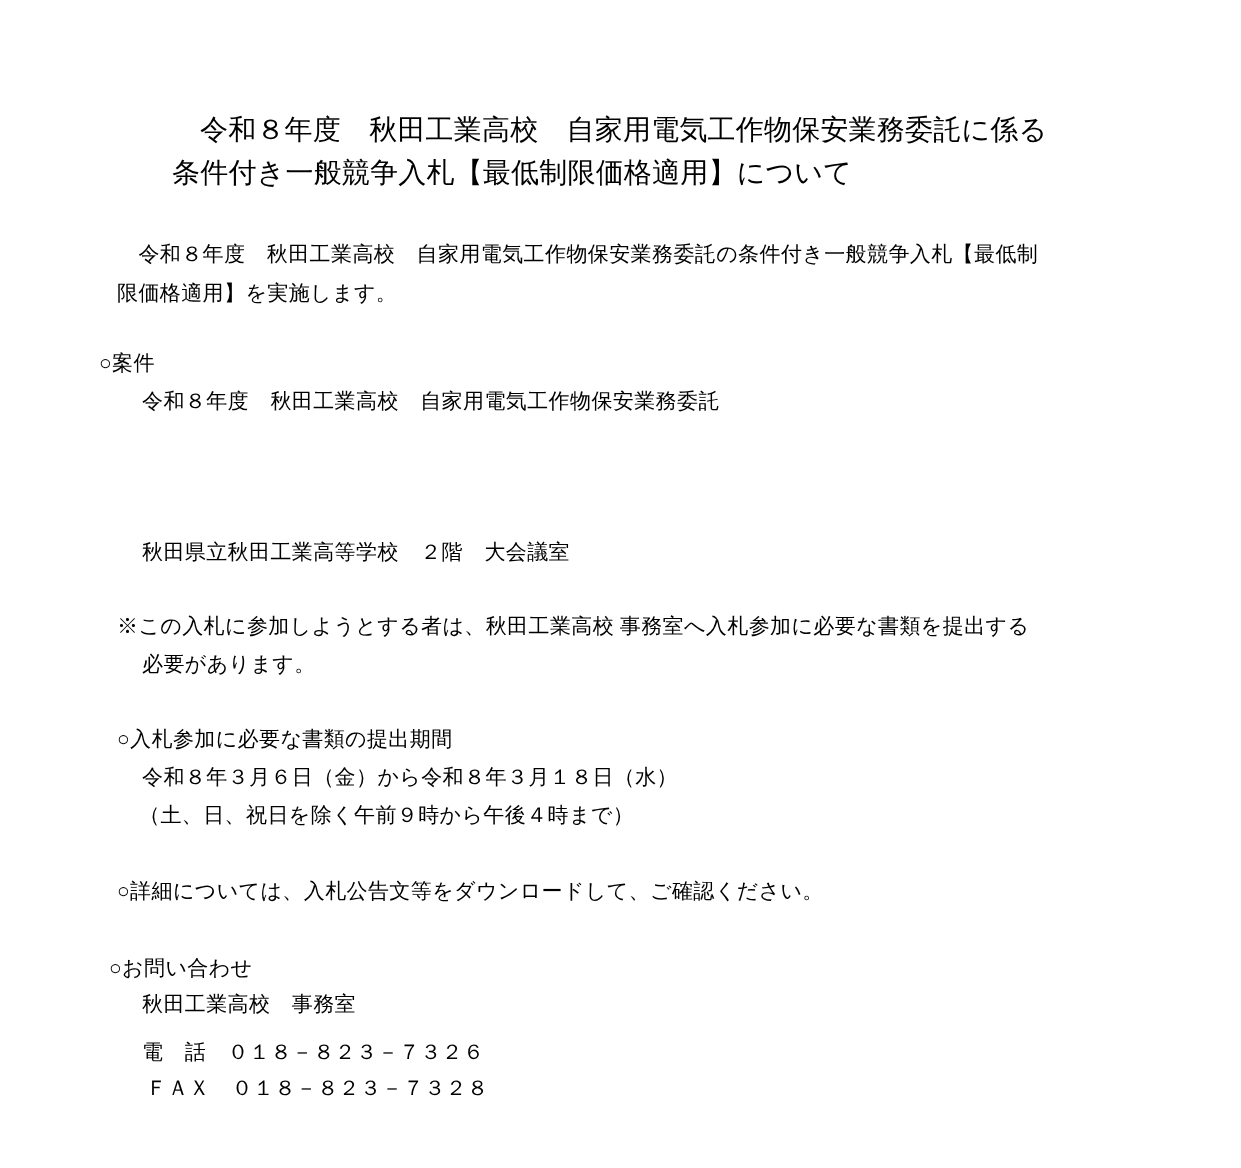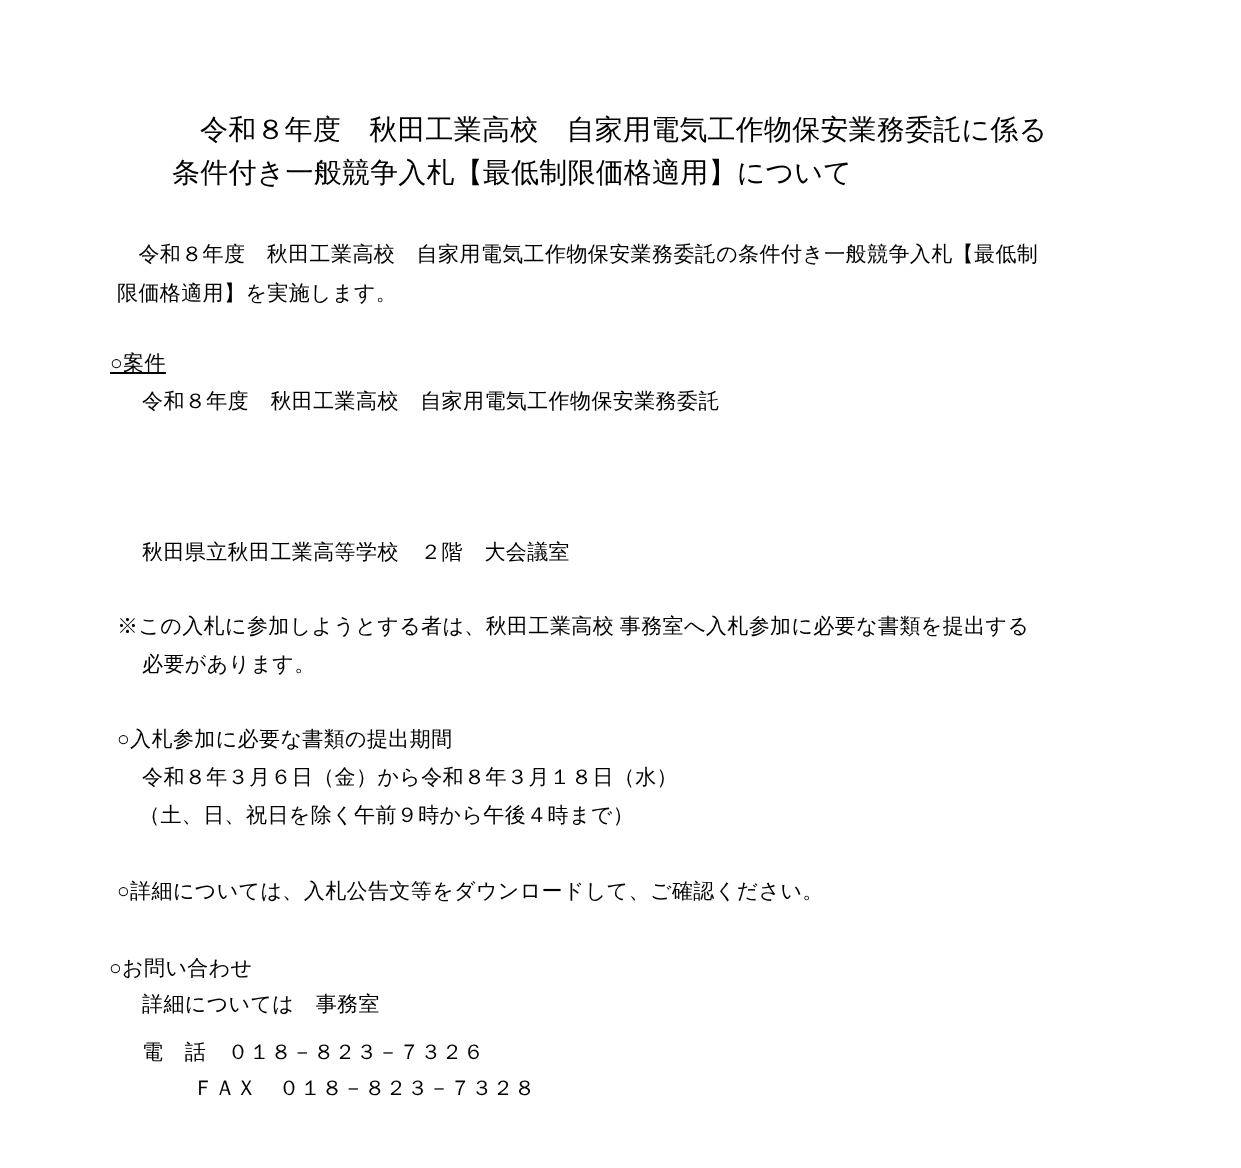--- a/index.html
+++ b/index.html
@@ -28,40 +28,40 @@
     font-size: 28px;
     letter-spacing: 0.2px;
   }
   
   .t1  { top: 113px; left: 200px; }
   .t2  { top: 156px; left: 172px; }
   
   .i1  { top: 242px; left: 117px; }
   .i2  { top: 281px; left: 117px; }
   
-  .s1h { top: 351px; left: 110px; text-decoration: underline; }
+  .s1h { top: 351px; left: 99px; }
   .s1b { top: 389px; left: 142px; }
   
   .s2h { top: 464px; left: 117px; }
   .s2a { top: 502px; left: 142px; }
   .s2b { top: 540px; left: 142px; }
   
   .n1  { top: 614px; left: 117px; }
   .n2  { top: 652px; left: 142px; }
   
   .s3h { top: 727px; left: 117px; }
   .s3a { top: 765px; left: 142px; text-align: right; }
   .s3b { top: 803px; left: 139px; }
   
   .s4  { top: 879px; left: 117px; }
   
   .s5h { top: 956px; left: 109px; }
   .s5a { top: 992px; left: 142px; }
   .s5b { top: 1032px; left: 142px; margin-top: 8px; }
-  .s5c { top: 1076px; left: 146px; margin-left: 47px; }
+  .s5c { top: 1076px; left: 146px; }
   
   .dl  { top: 1112px; left: 120px; }
 </style>
 </head>
 <body>
 
 <div class="page">
 
   <div class="line title-line t1">令和８年度　秋田工業高校　自家用電気工作物保安業務委託に係る</div>
   <div class="line title-line t2">条件付き一般競争入札【最低制限価格適用】について</div>
@@ -77,18 +77,18 @@
   <div class="line n1">※この入札に参加しようとする者は、秋田工業高校 事務室へ入札参加に必要な書類を提出する</div>
   <div class="line n2">必要があります。</div>
 
   <div class="line s3h">○入札参加に必要な書類の提出期間</div>
   <div class="line s3a">令和８年３月６日（金）から令和８年３月１８日（水）</div>
   <div class="line s3b">（土、日、祝日を除く午前９時から午後４時まで）</div>
 
   <div class="line s4">○詳細については、入札公告文等をダウンロードして、ご確認ください。</div>
 
   <div class="line s5h">○お問い合わせ</div>
-  <div class="line s5a">詳細については　事務室</div>
+  <div class="line s5a">秋田工業高校　事務室</div>
   <div class="line s5b">電　話　０１８－８２３－７３２６</div>
   <div class="line s5c">ＦＡＸ　０１８－８２３－７３２８</div>
 
 
 </div>
 
 </body></html>

